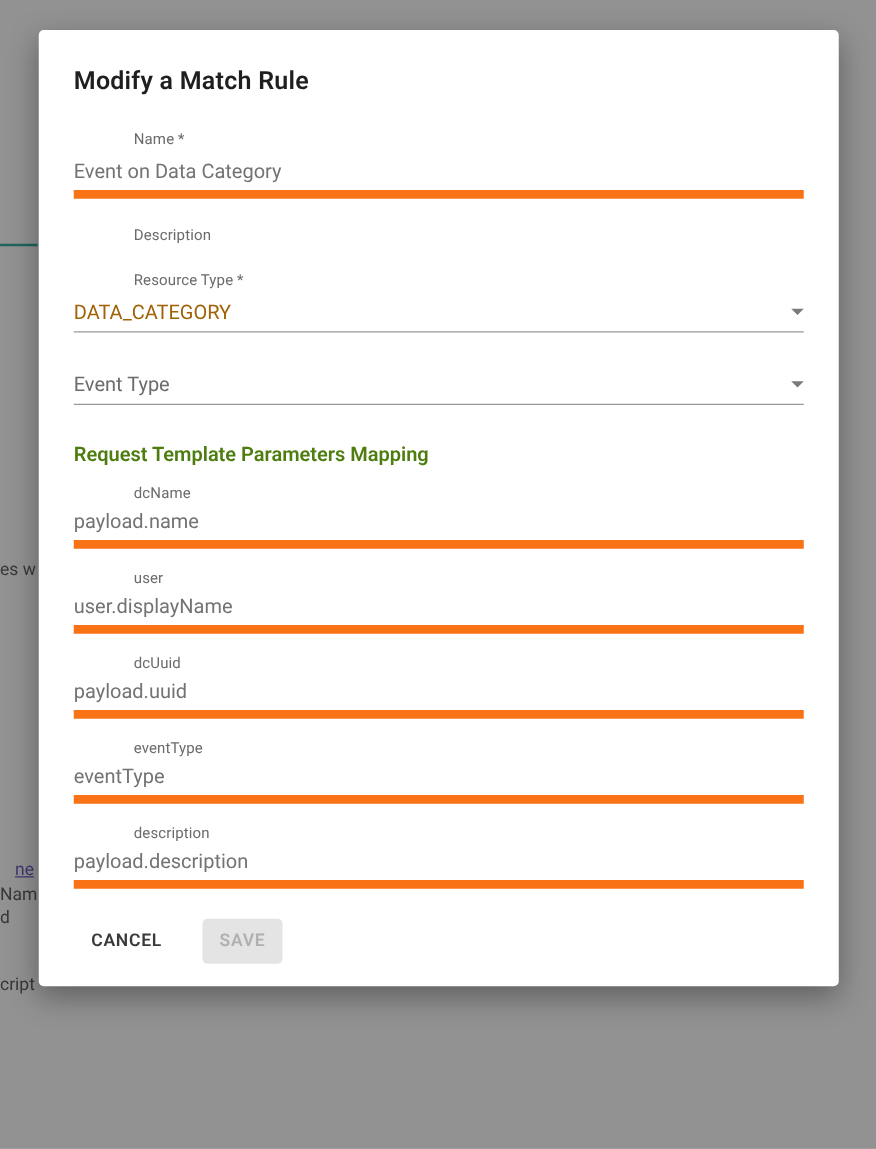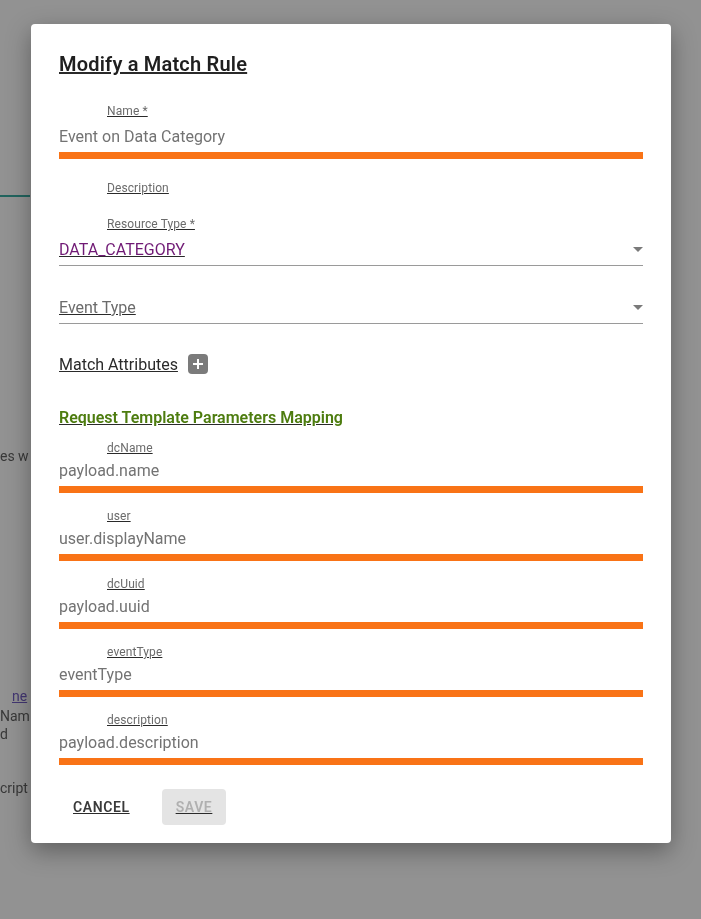--- a/index.html
+++ b/index.html
@@ -47,21 +47,20 @@
   
   .dialog {
     position: absolute;
     top: 24px;
     left: 31px;
     width: 640px;
     background: #fff;
     border-radius: 4px;
     box-shadow: 0 8px 24px rgba(0,0,0,0.35);
     padding: 28px 28px 18px 28px;
-    text-decoration: underline;
   }
 
   .dialog-title {
     font-size: 20px;
     font-weight: 600;
     color: #1f1f1f;
     letter-spacing: 0.2px;
     margin-bottom: 28px;
   }
 
@@ -98,21 +97,21 @@
   .select-row {
     display: flex;
     align-items: center;
     justify-content: space-between;
     border-bottom: 1px solid #9a9a9a;
     padding: 4px 0 6px 0;
     cursor: pointer;
   }
   .select-value {
     font-size: 16px;
-    color: #701a75;
+    color: #a16207;
   }
   .select-placeholder {
     font-size: 16px;
     color: #6b6b6b;
   }
   .caret {
     width: 0; height: 0;
     border-left: 5px solid transparent;
     border-right: 5px solid transparent;
     border-top: 5px solid #7a7a7a;
@@ -215,28 +214,20 @@
     </div>
   </div>
 
   <div class="event-block">
     <div class="select-row">
       <span class="select-placeholder">Event Type</span>
       <span class="caret"></span>
     </div>
   </div>
 
-  <div class="match-attr-row">
-    <span class="match-attr-label">Match Attributes</span>
-    <span class="add-box">
-      <svg width="12" height="12" viewBox="0 0 12 12">
-        <path d="M5 1h2v4h4v2H7v4H5V7H1V5h4V1z" fill="#ffffff"></path>
-      </svg>
-    </span>
-  </div>
 
   <div class="section-title">Request Template Parameters Mapping</div>
 
   <div class="param-field">
     <label class="field-label">dcName</label>
     <input class="field-input" type="text" value="payload.name" style="">
   </div>
 
   <div class="param-field">
     <label class="field-label">user</label>

